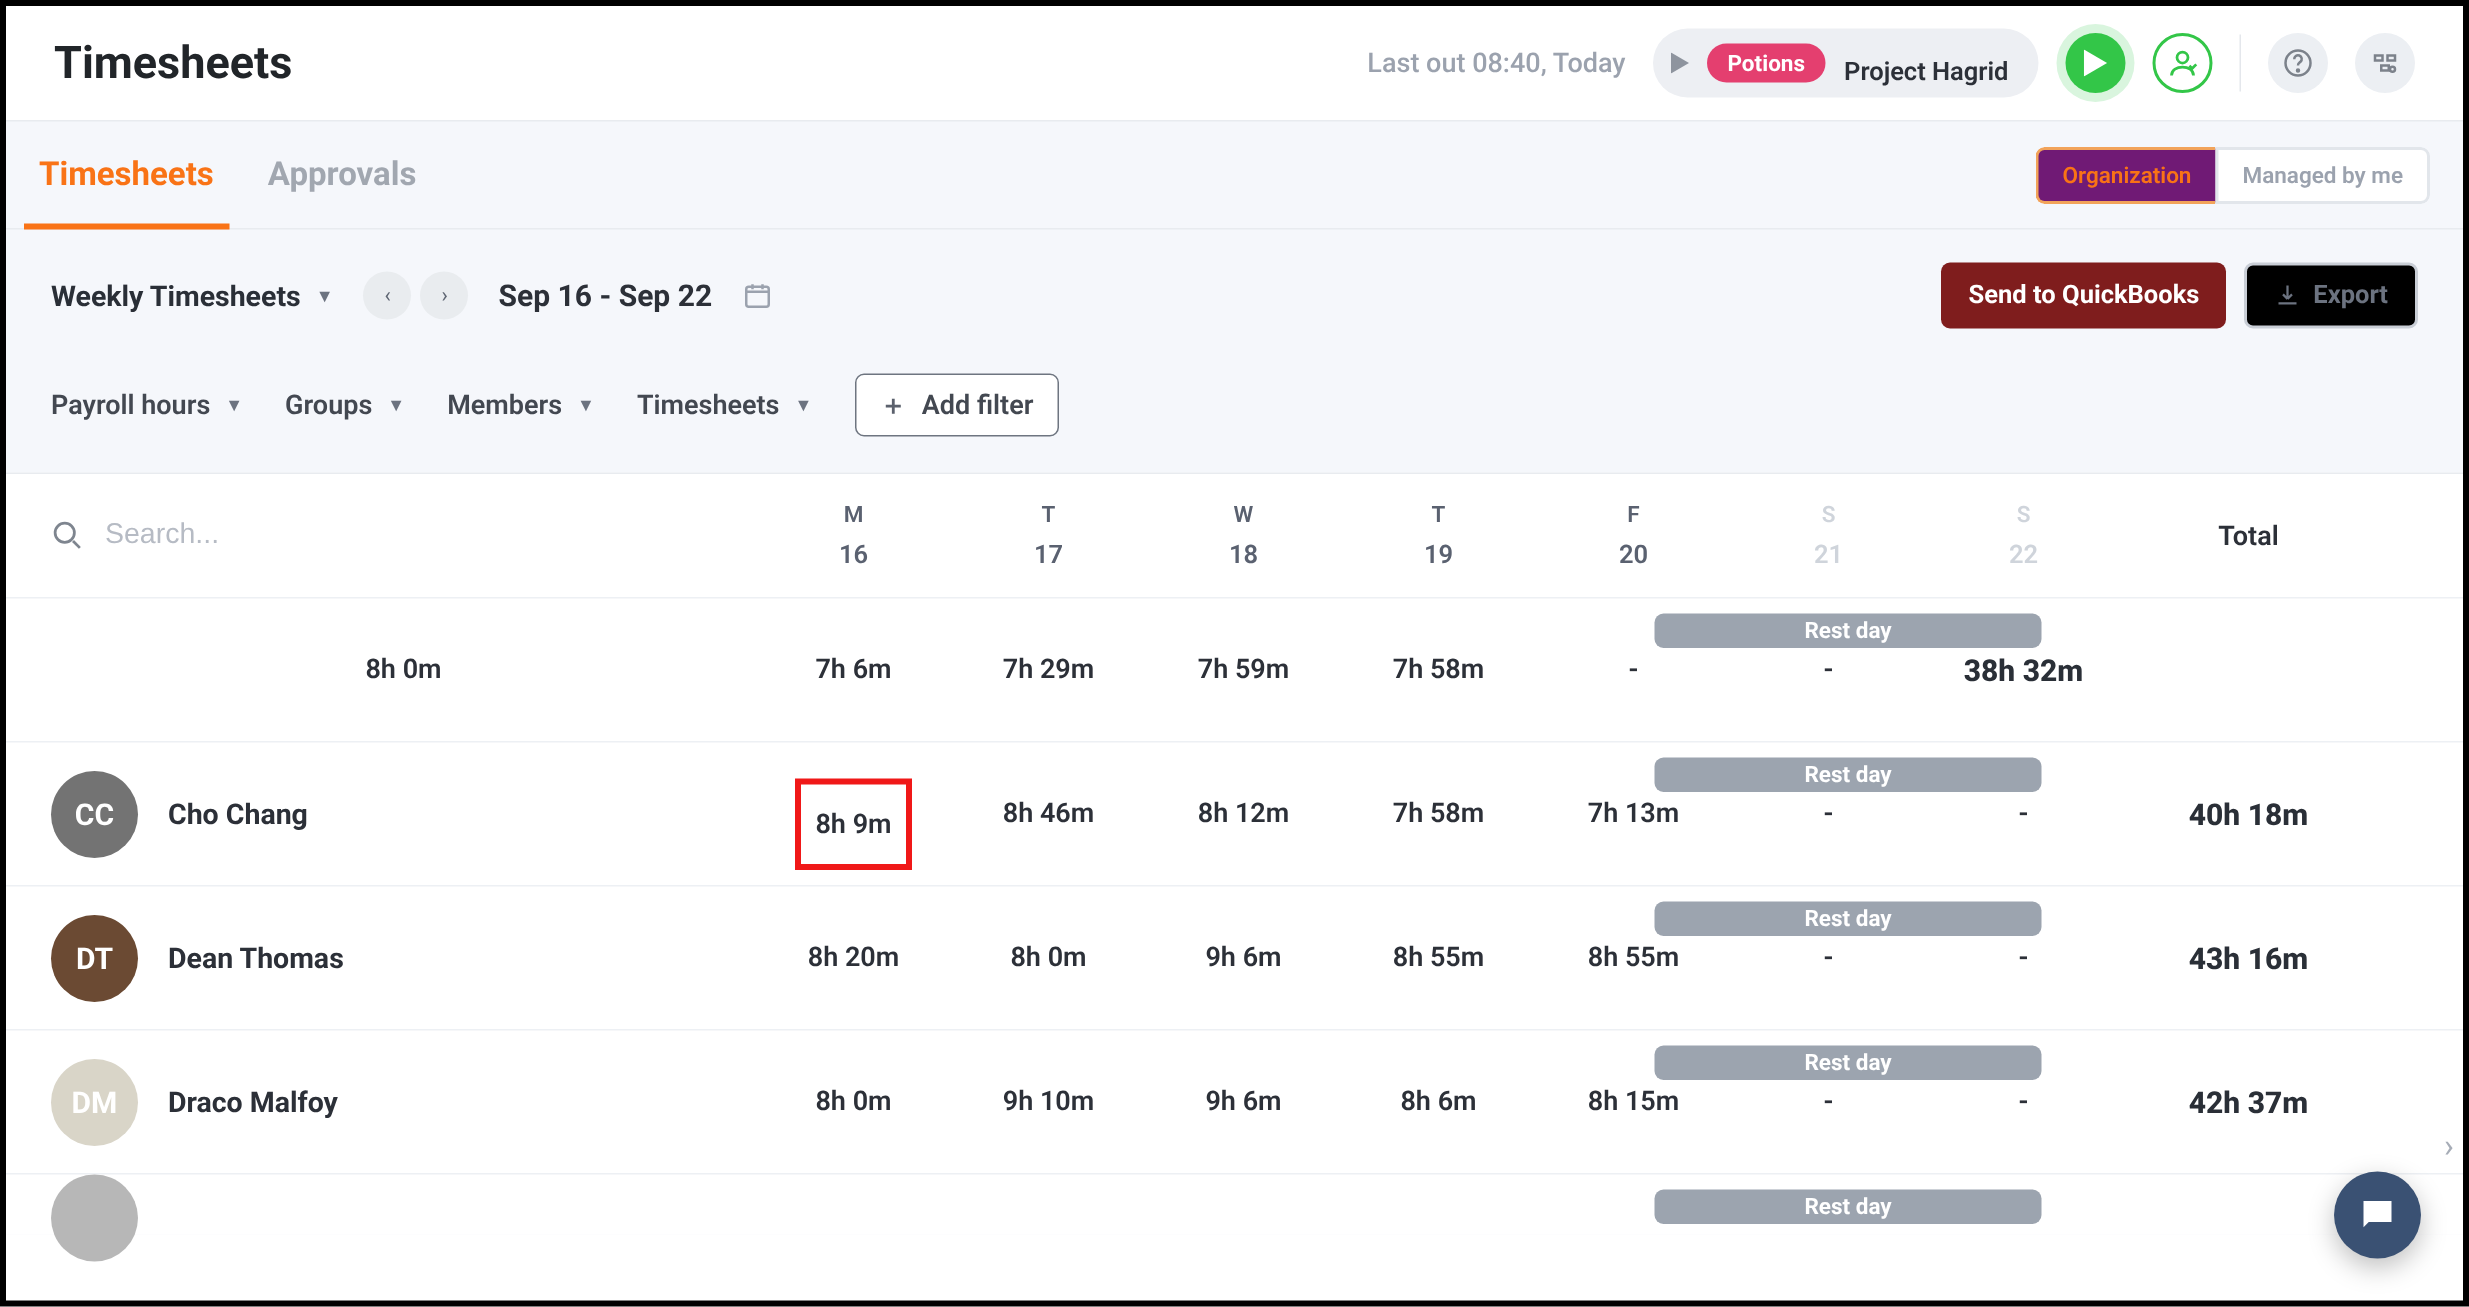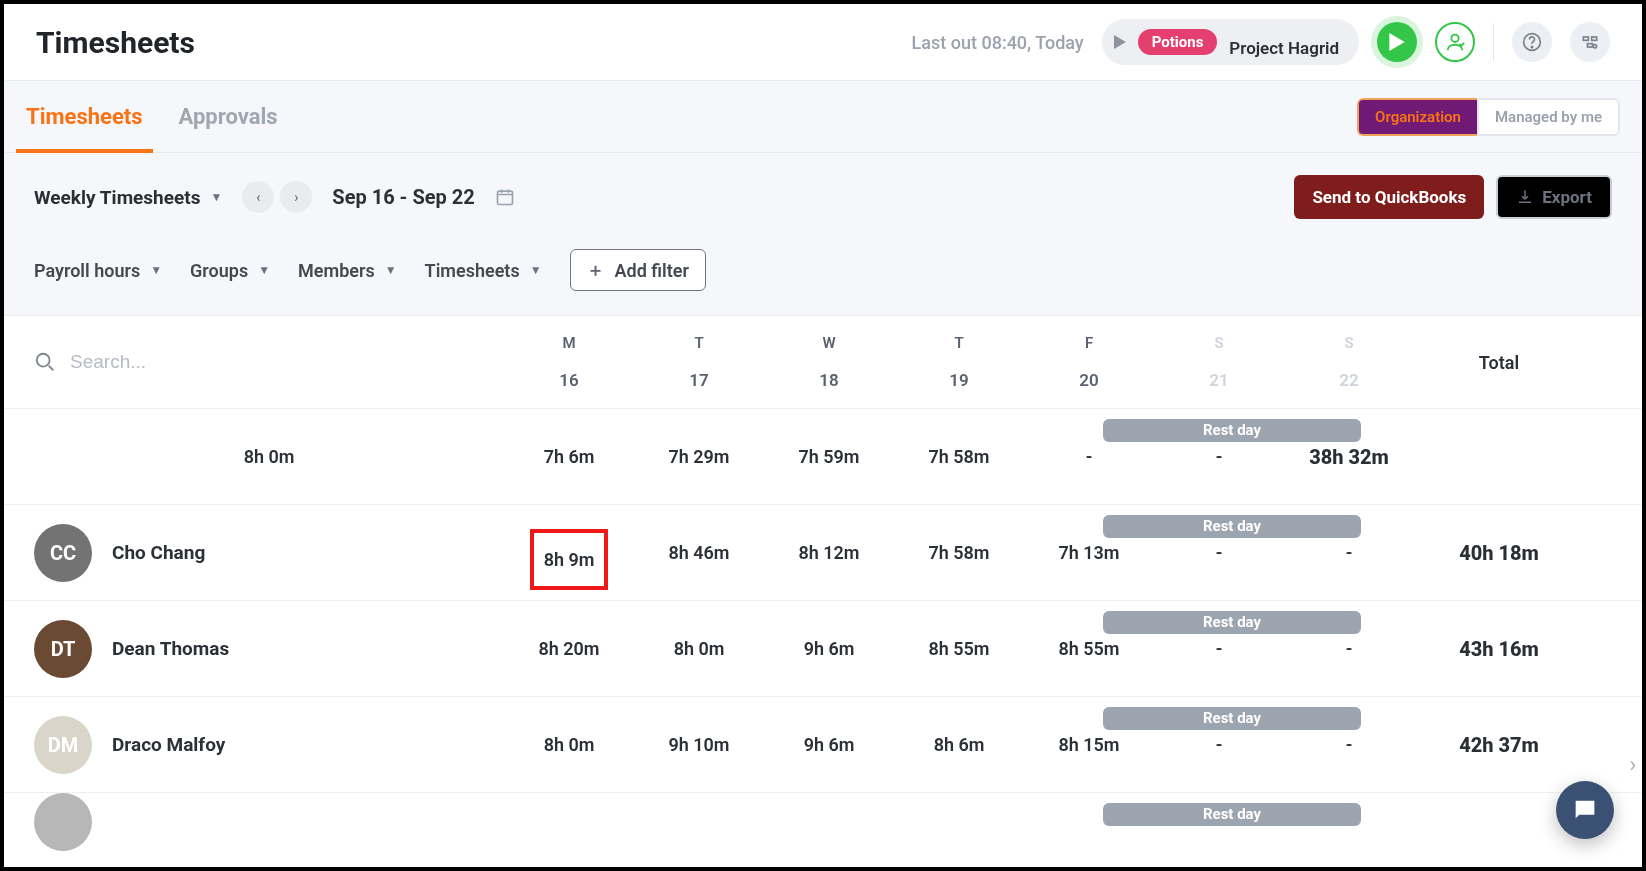--- a/index.html
+++ b/index.html
@@ -115,21 +115,21 @@
   }
   .search-wrap { display:flex; align-items:center; gap:14px; }
   .search-icon { color:#7e858f; }
   .search-input {
     border:none; outline:none; font-size:19px; color:#2c3038; background:transparent;
     width: 200px;
   }
   .search-input::placeholder { color:#b6bbc4; }
   .day-head { text-align:center; font-weight:600; color:#5a6170; }
   .day-head .dow { font-size:15px; color:#5a6170; }
-  .day-head .dnum { font-size:17px; margin-top:18px; }
+  .day-head .dnum { font-size:17px; margin-top:8px; }
   .day-head.weekend .dow, .day-head.weekend .dnum { color:#cfd4db; }
   .total-head { text-align:center; font-weight:600; font-size:18px; color:#2c3038; }
 
   .row {
     display: grid;
     grid-template-columns: 470px repeat(7, 130px) 170px;
     padding: 0 30px;
     height: 96px;
     border-bottom: 1px solid #edf0f4;
     align-items: center;

